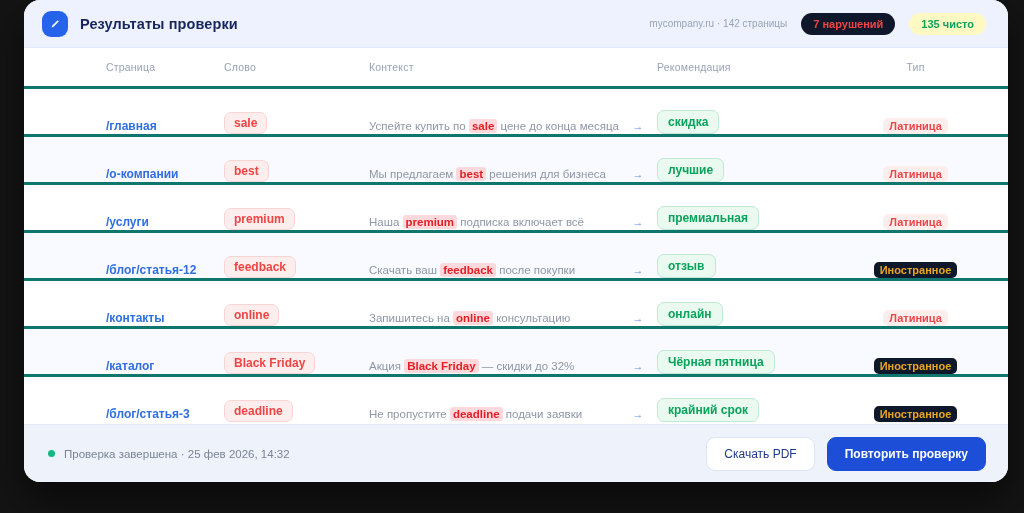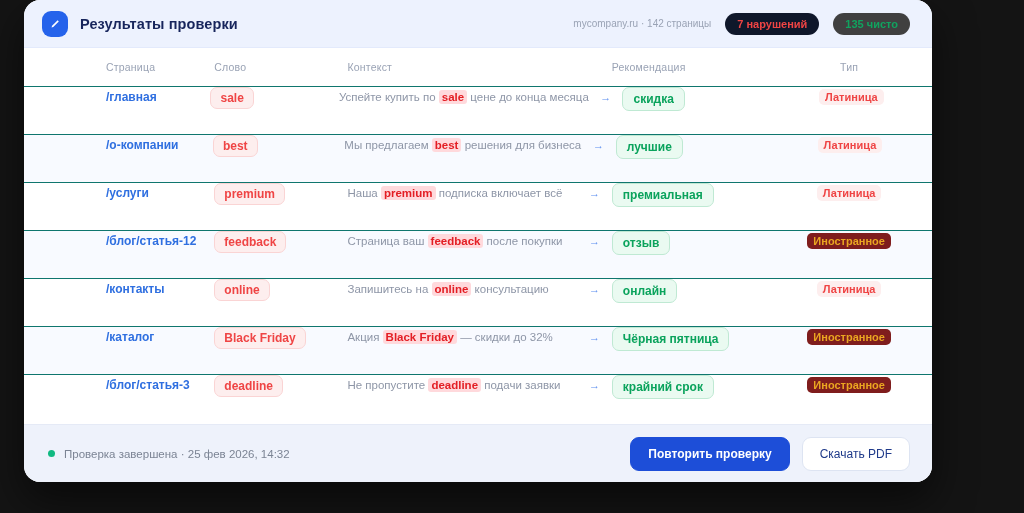--- a/index.html
+++ b/index.html
@@ -10,21 +10,21 @@
     overflow: hidden;
   }
   .page {
     position: relative;
     width: 1024px; height: 513px;
     background: #141414;
   }
   .card {
     position: absolute;
     left: 24px; top: 0px;
-    width: 908px; height: 482px;
+    width: 984px; height: 482px;
     background: #ffffff;
     border-radius: 16px;
     overflow: hidden;
     box-shadow: 0 18px 40px rgba(0,0,0,0.55);
   }
 
   
   .card-header {
     height: 48px;
     background: #edf2fe;
@@ -59,42 +59,42 @@
     color: #9aa3b5;
   }
   .pill {
     font-size: 11px;
     font-weight: bold;
     border-radius: 999px;
     padding: 5px 12px;
     white-space: nowrap;
   }
   .pill-danger { background: #0f172a; color: #ef4444; }
-  .pill-ok { background: #404040; color: #10a35f; }
+  .pill-ok { background: #fef9c3; color: #10a35f; }
 
   
   .table { width: 100%; }
   .thead {
     display: flex;
     align-items: center;
     height: 38px;
     padding: 1px 20px;
     background: #ffffff;
   }
   .thead .th {
     font-size: 10.5px;
     color: #9aa3b5;
     letter-spacing: 0.2px;
   }
   .row {
     display: flex;
-    align-items: flex-start;
+    align-items: flex-end;
     height: 48px;
     padding: 0 20px;
-    border-top: 1px solid #0f766e;
+    border-top: 3px solid #0f766e;
   }
   .row:nth-child(even) { background: #f8faff; }
   .row:nth-child(odd)  { background: #ffffff; }
 
   .c-page    { width: 180px; padding-left: 62px; }
   .c-word    { width: 145px; }
   .c-context { width: 250px; }
   .c-arrow   { width: 38px; text-align: center; }
   .c-rec     { width: 190px; }
   .c-type    { width: 137px; text-align: center; }
@@ -142,21 +142,21 @@
   }
   .type-tag {
     display: inline-block;
     font-size: 11px;
     font-weight: bold;
     border-radius: 5px;
     padding: 2px 6px;
     white-space: nowrap;
   }
   .type-lat { color: #ef4444; background: #fdeeee; }
-  .type-for { color: #eaa621; background: #7f1d1d; }
+  .type-for { color: #eaa621; background: #0f172a; }
 
   
   .card-footer {
     position: absolute;
     left: 0; bottom: 0;
     width: 100%;
     height: 58px;
     background: #eef2fb;
     border-top: 1px solid #e5eaf6;
     display: flex;
@@ -245,21 +245,21 @@
             <div class="c-page"><a class="page-link">/услуги</a></div>
             <div class="c-word"><span class="word-chip">premium</span></div>
             <div class="c-context"><span class="ctx"><span>Наша </span><span class="hl">premium</span><span> подписка включает всё</span></span></div>
             <div class="c-arrow"><span class="arrow">→</span></div>
             <div class="c-rec"><span class="rec-chip">премиальная</span></div>
             <div class="c-type"><span class="type-tag type-lat">Латиница</span></div>
           </div>
           <div class="row">
             <div class="c-page"><a class="page-link">/блог/статья-12</a></div>
             <div class="c-word"><span class="word-chip">feedback</span></div>
-            <div class="c-context"><span class="ctx"><span>Страница ваш </span><span class="hl">feedback</span><span> после покупки</span></span></div>
+            <div class="c-context"><span class="ctx"><span>Скачать ваш </span><span class="hl">feedback</span><span> после покупки</span></span></div>
             <div class="c-arrow"><span class="arrow">→</span></div>
             <div class="c-rec"><span class="rec-chip">отзыв</span></div>
             <div class="c-type"><span class="type-tag type-for">Иностранное</span></div>
           </div>
           <div class="row">
             <div class="c-page"><a class="page-link">/контакты</a></div>
             <div class="c-word"><span class="word-chip">online</span></div>
             <div class="c-context"><span class="ctx"><span>Запишитесь на </span><span class="hl">online</span><span> консультацию</span></span></div>
             <div class="c-arrow"><span class="arrow">→</span></div>
             <div class="c-rec"><span class="rec-chip">онлайн</span></div>
@@ -283,19 +283,19 @@
           </div>
         </div>
     </div>
 
     <div class="card-footer">
       <div class="status">
         <span class="dot"></span>
         <span>Проверка завершена · 25 фев 2026, 14:32</span>
       </div>
       <div class="footer-actions">
+        <button class="btn btn-secondary">Скачать PDF</button>
         <button class="btn btn-primary">Повторить проверку</button>
-        <button class="btn btn-secondary">Скачать PDF</button>
       </div>
     </div>
 
   </div>
 </div>
 
 </body></html>

